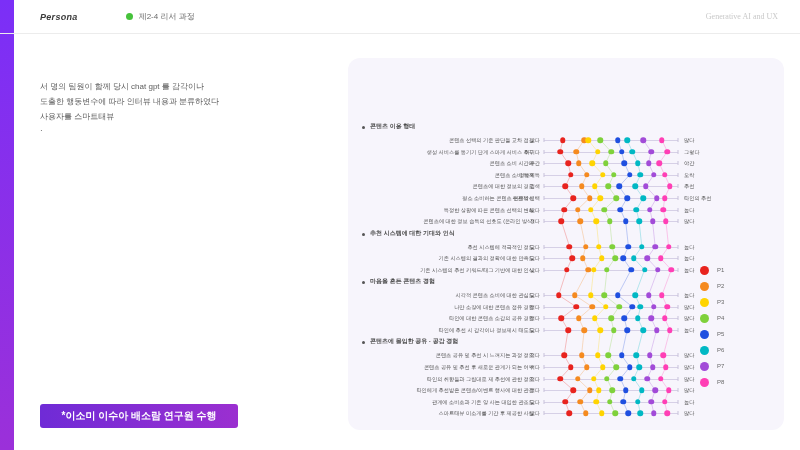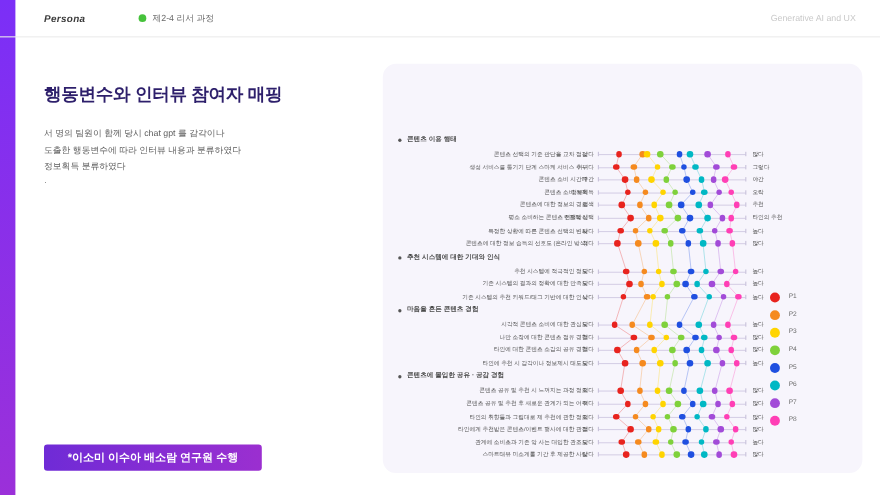--- a/index.html
+++ b/index.html
@@ -49,20 +49,21 @@
   .hdr-step {
     margin-left: 6px;
     font-size: 8px;
     color: #6a6a6a;
   }
   .hdr-right {
     margin-left: auto;
     margin-right: 22px;
     font-size: 8px;
     color: #c9c9c9;
+    font-family: Liberation Serif, serif;
   }
   
   .left {
     position: absolute;
     left: 40px; top: 62px;
     width: 290px;
   }
   .step-pill {
     display: inline-block;
     background: #dff5cf;
@@ -201,23 +202,22 @@
 <div class="rail"></div>
 
 <div class="header">
   <div class="hdr-persona">Persona</div>
   <div class="hdr-dot"></div>
   <div class="hdr-step">제2-4 리서 과정</div>
   <div class="hdr-right">Generative AI and UX</div>
 </div>
 
 <div class="left">
-  <div class="title">행동변수와 인터뷰 참여자 매핑</div>
   <div class="body-text">
-    <span id="body-lines"><div>서 명의 팀원이 함께 당시 chat gpt 를 감각이나</div><div>도출한 행동변수에 따라 인터뷰 내용과 분류하였다</div><div>정보획득 분류하였다</div></span>
+    <span id="body-lines"><div>서 명의 팀원이 함께 당시 chat gpt 를 감각이나</div><div>도출한 행동변수에 따라 인터뷰 내용과 분류하였다</div><div>사용자를 스마트태뷰</div></span>
     <div class="dot-line">·</div>
   </div>
 </div>
 
 <div class="footer-bar">
   <span>*이소미 이수아 배소람 연구원 수행</span>
 </div>
 
 <div class="panel">
   <div class="chart-area" id="chart-area">

